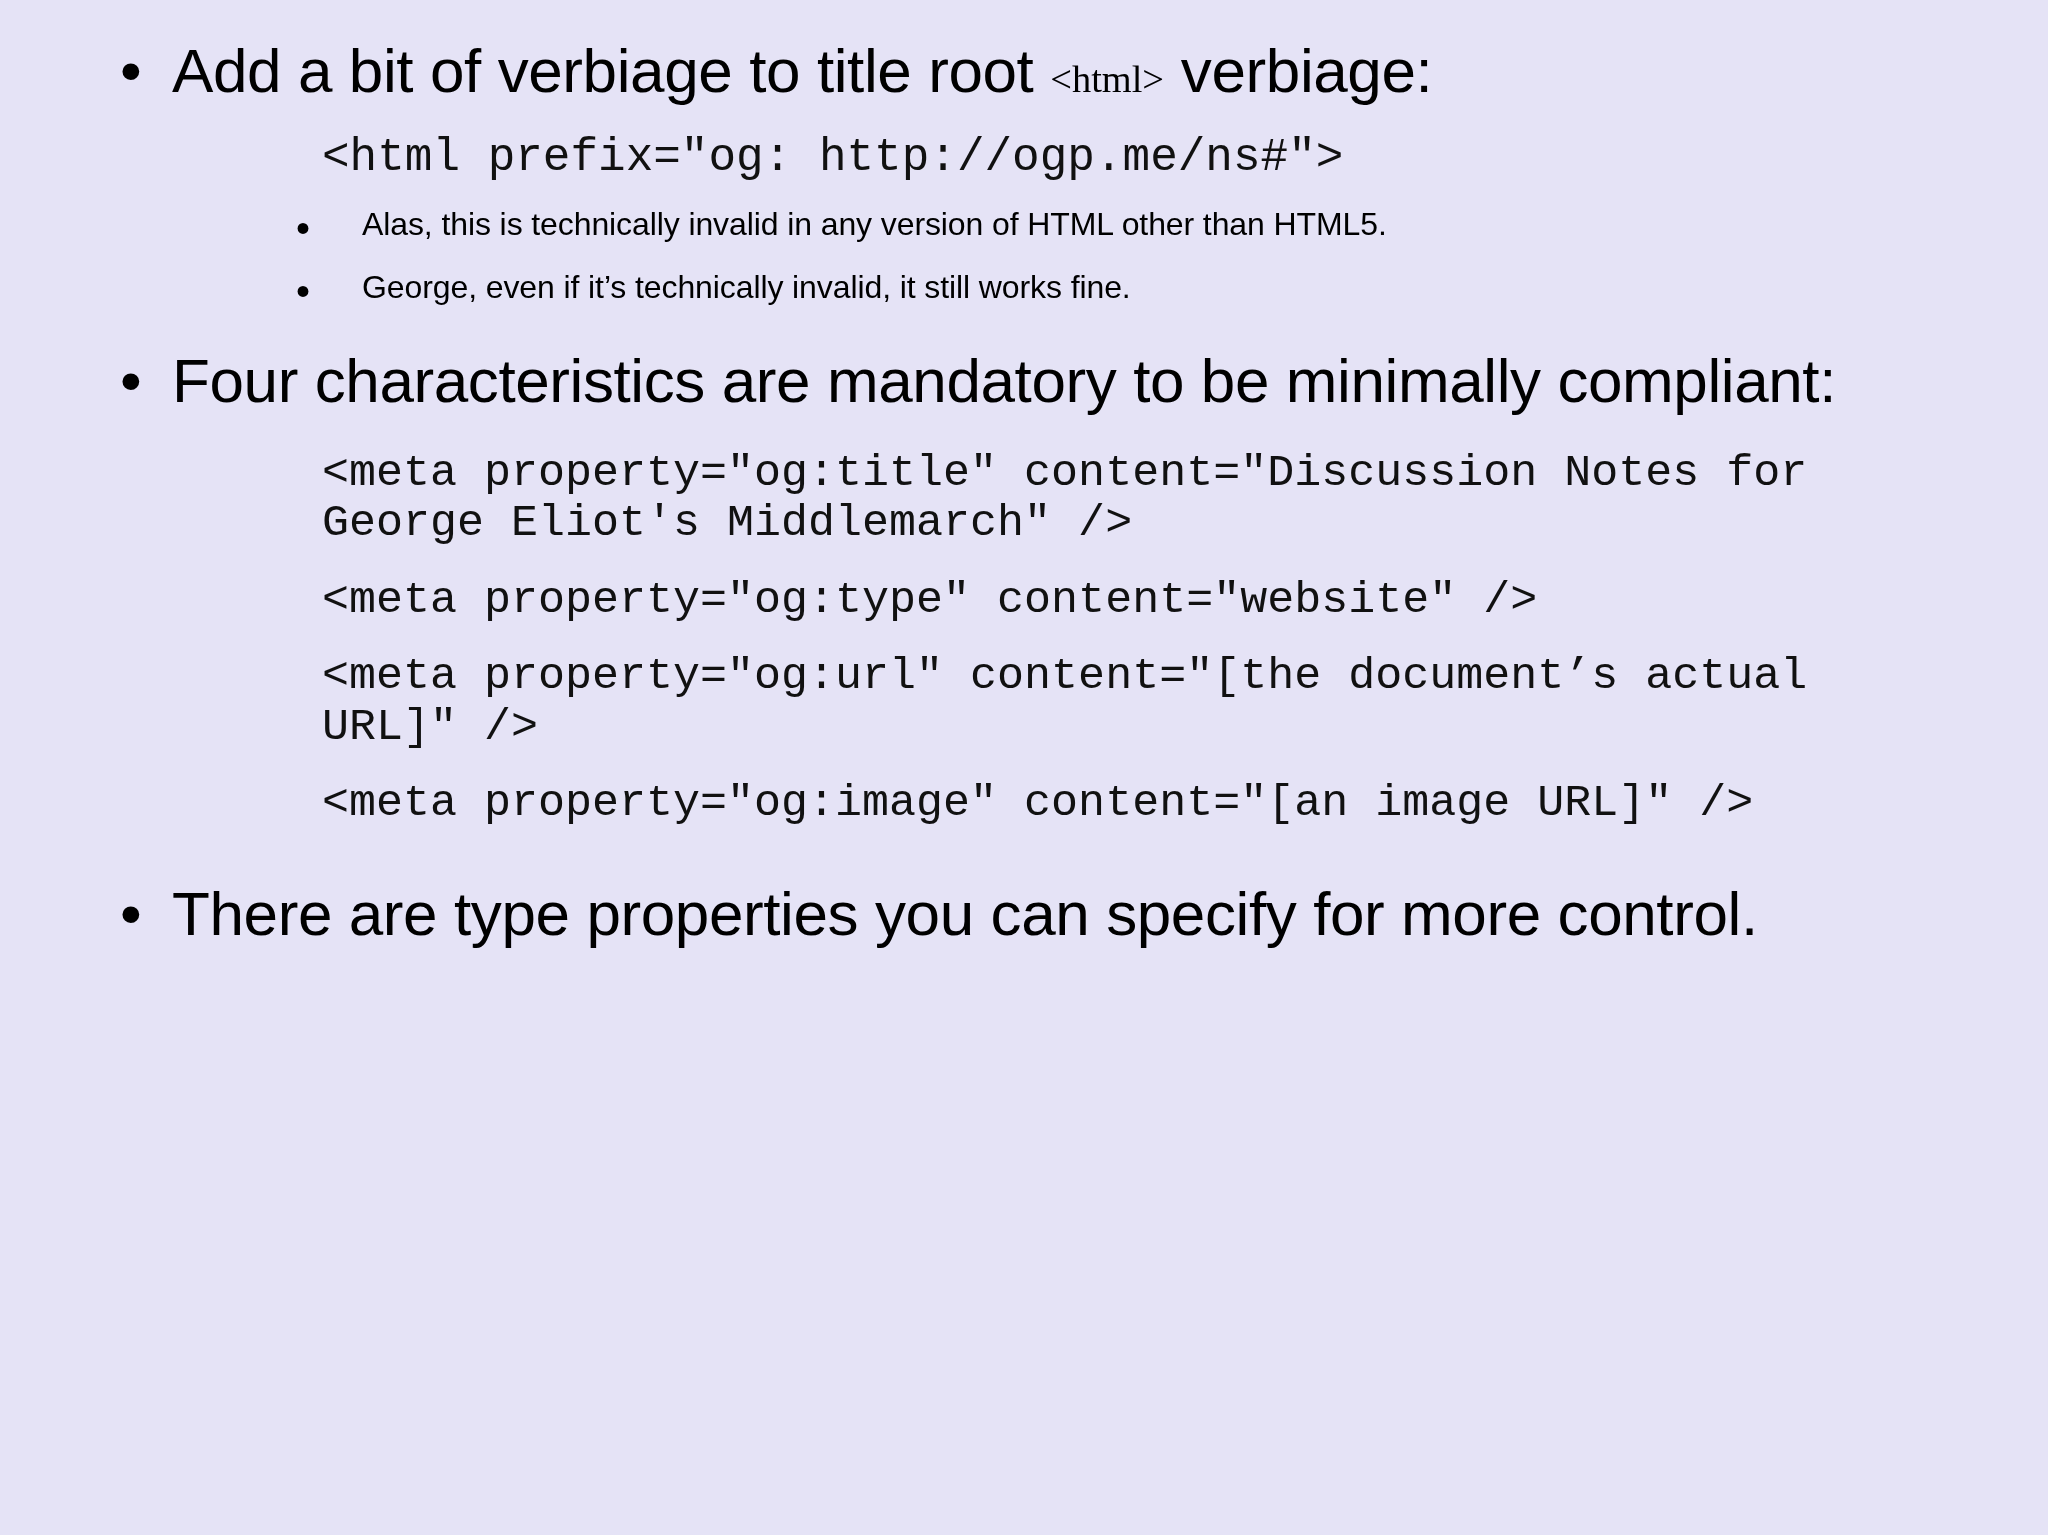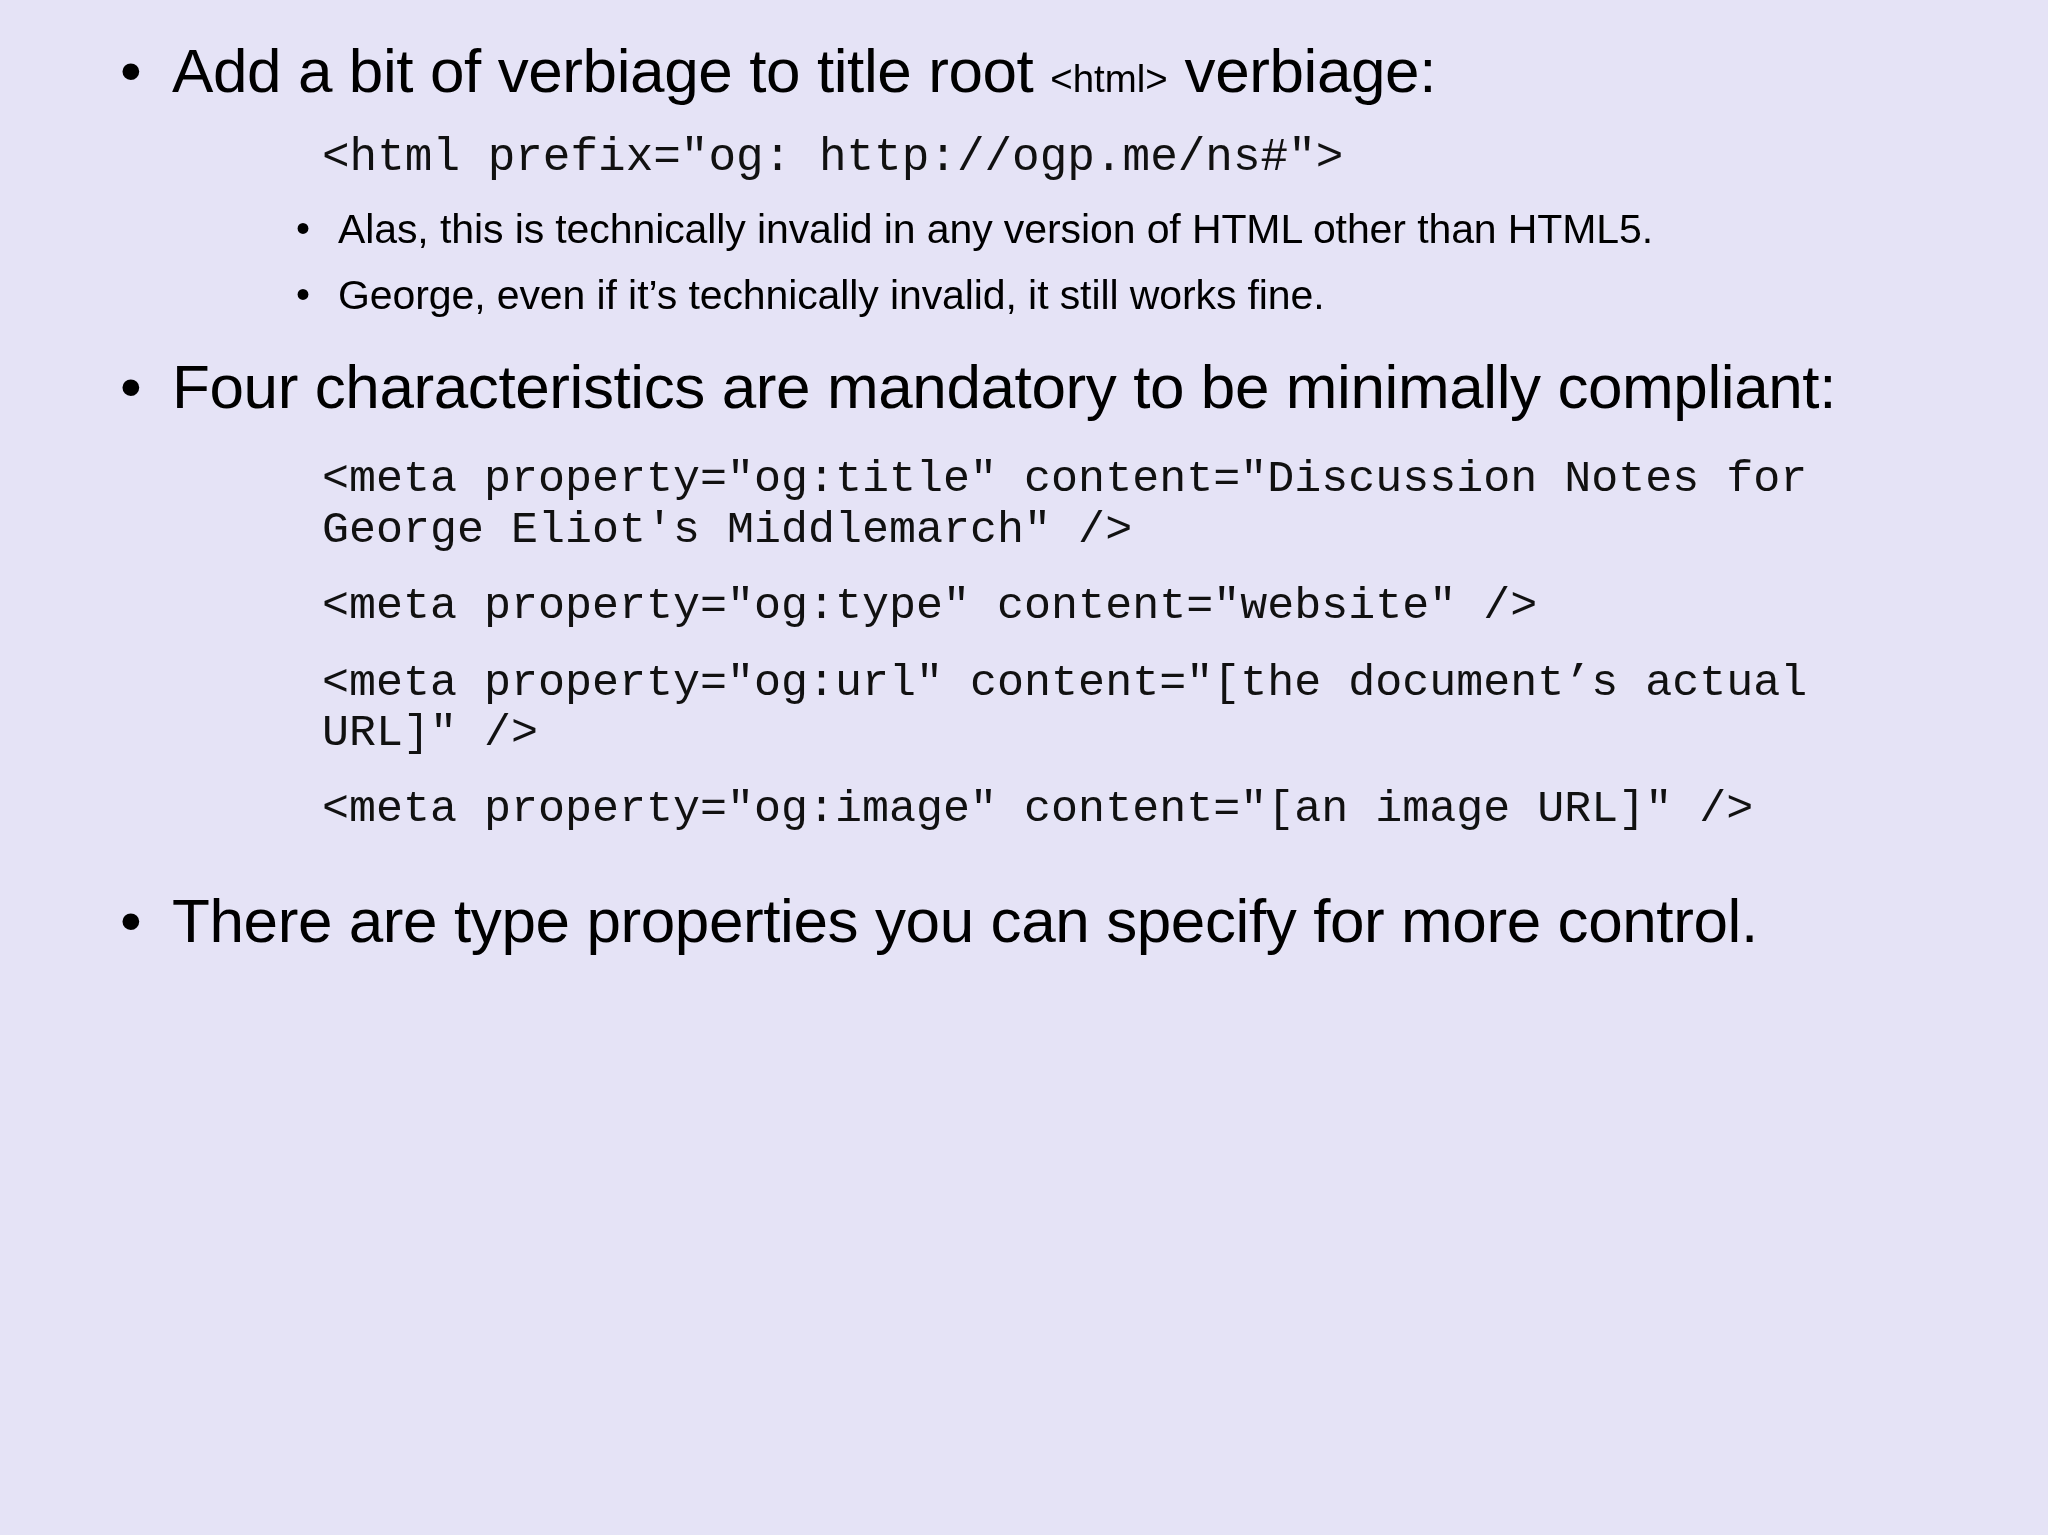--- a/index.html
+++ b/index.html
@@ -57,24 +57,25 @@
   .l2 .bullet {
     flex: 0 0 auto;
     width: 48px;
     font-size: 40px;
     line-height: 1.12;
     padding-left: 6px;
     box-sizing: border-box;
   }
   .l2 .txt {
     flex: 1 1 auto;
-    font-size: 41px;
+    font-size: 32px;
     line-height: 1.17;
     letter-spacing: -0.1px;
     max-width: 1560px;
+    margin-left: 24px;
   }
 
   
   .code {
     font-family: "Liberation Mono", "DejaVu Sans Mono", monospace;
     font-size: 45px;
     line-height: 1.12;
     color: #111111;
     margin: 0 0 0 262px;
     max-width: 1600px;
@@ -95,21 +96,21 @@
     font-size: 45px;
     line-height: 1.12;
     color: #111111;
     margin: 0;
     white-space: pre-wrap;
   }
   .code-gap { height: 26px; }
 
   
   .mono-inline {
-    font-family: Liberation Sans, sans-serif;
+    font-family: Liberation Serif, serif;
     font-size: 0.62em;
     letter-spacing: 0;
   }
   .sp-18 { height: 18px; }
   .sp-22 { height: 22px; }
   .sp-28 { height: 28px; }
   .sp-34 { height: 34px; }
   .sp-52 { height: 52px; }
 </style>
 </head>

